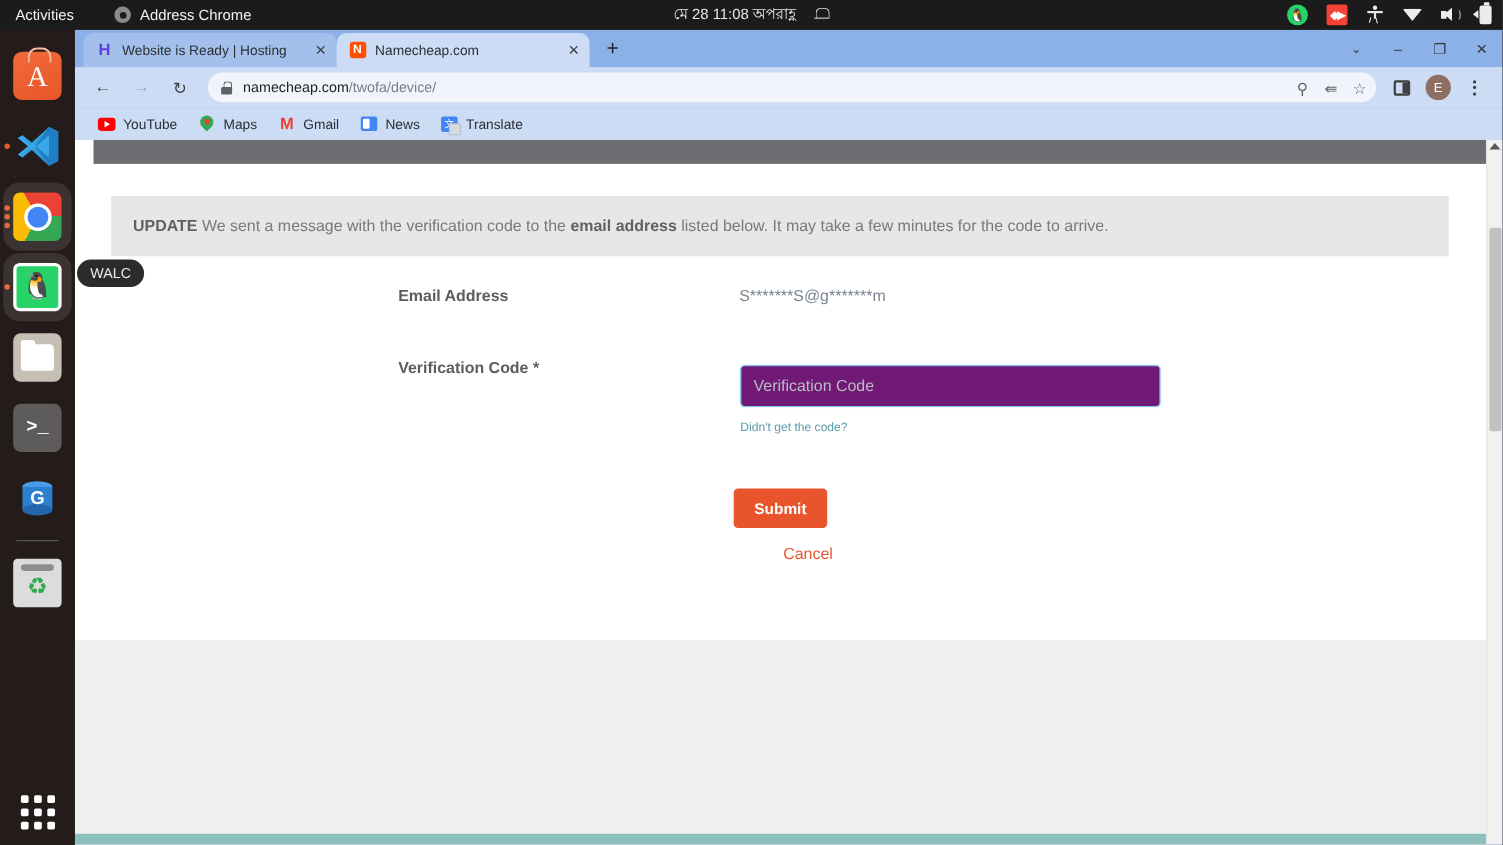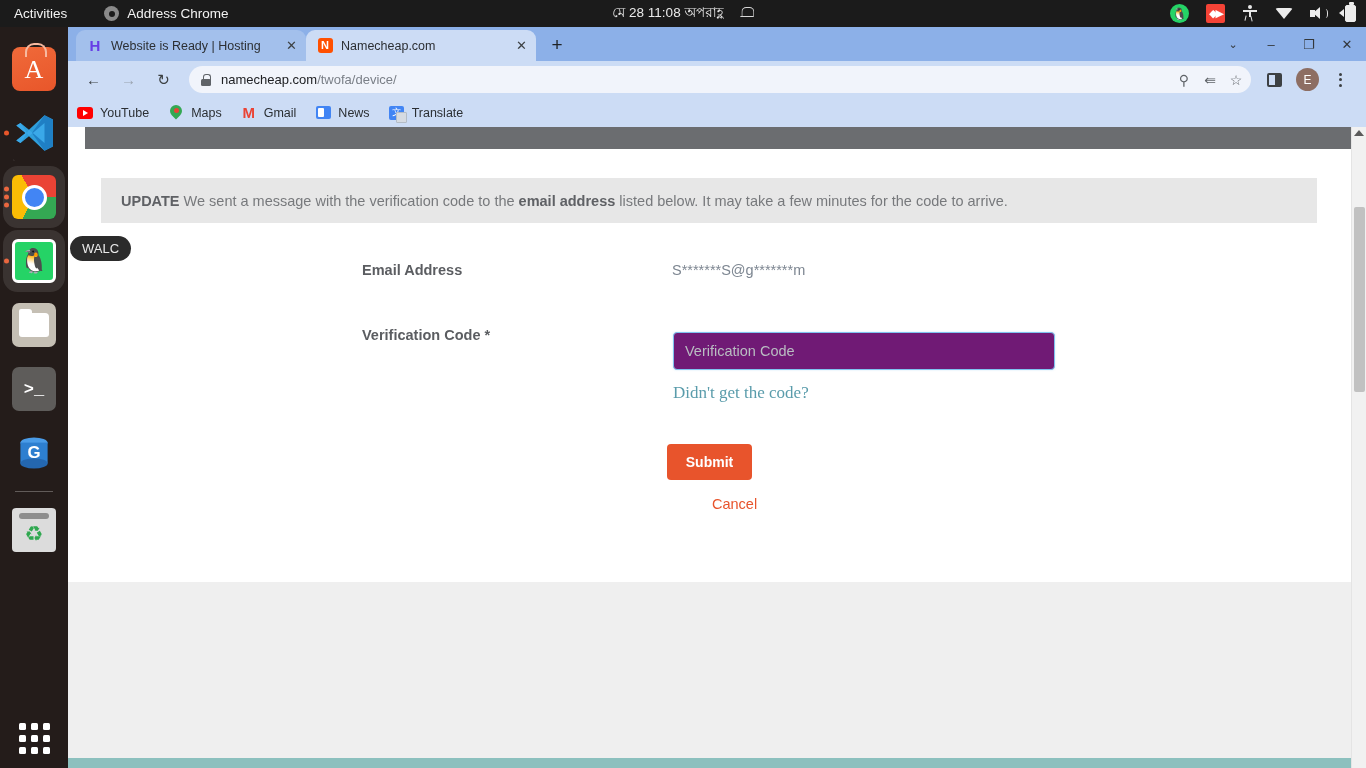--- a/index.html
+++ b/index.html
@@ -354,21 +354,21 @@
   }
   .sidepanel::after {
     content: ""; position: absolute; right: 0; top: 0; bottom: 0;
     width: 5px; background: #3c4043;
   }
   .dots { display: flex; flex-direction: column; gap: 2.5px; }
   .dots i { width: 3px; height: 3px; border-radius: 50%; background: #3c4043; display: block; }
 
   .bookmarks {
     height: 29px; background: #ccdcf5;
-    display: flex; align-items: center; gap: 1px;
+    display: flex; align-items: center; padding-left: 12px; gap: 1px;
   }
   .bm {
     display: flex; align-items: center; gap: 7px;
     padding: 3px 9px; border-radius: 4px;
     font-size: 12.5px; color: #2b2f33;
   }
   .bm-ic { width: 16px; height: 16px; flex: none;
            display: flex; align-items: center; justify-content: center; }
   .yt { width: 16px; height: 12px; background: #ff0000; border-radius: 3px;
         display: flex; align-items: center; justify-content: center; }
@@ -402,21 +402,21 @@
   .viewport {
     position: relative; height: 641px; background: #fff; overflow: hidden;
   }
   .page { position: relative; width: 1283px; height: 641px; background: #fff; }
   .gray-bar {
     position: absolute; left: 17px; top: 0; width: 1266px; height: 22px;
     background: #6b6d70;
   }
   .alert {
     position: absolute; left: 33px; top: 51px;
-    width: 1216px; height: 45px;
+    width: 1216px; height: 55px;
     background: #e7e7e7;
     display: flex; align-items: center;
     padding-left: 20px;
     font-size: 14.5px; color: #77797c;
   }
   .alert b { color: #5f6165; font-weight: 700; margin-right: 4px; }
   .alert .em { color: #5f6165; font-weight: 700; }
   .flabel {
     position: absolute; font-size: 14.5px; font-weight: 700; color: #5b5d61;
   }
@@ -427,21 +427,21 @@
     width: 382px; height: 38px;
     border: 1px solid #7fc3ef; border-radius: 4px;
     background: #701a75; color: #b9bdc2; font-size: 14.5px;
     padding: 0 11px; outline: none;
     font-family: "Liberation Sans", sans-serif;
     box-shadow: 0 0 2px rgba(100,180,230,.35);
   }
   .vc-input::placeholder { color: #b9bdc2; }
   .didnt {
     position: absolute; left: 605px; top: 256px;
-    font-size: 17px; color: #5a9cab; font-family: Liberation Serif, serif;
+    font-size: 11px; color: #5a9cab;
   }
   .btn-submit {
     position: absolute; left: 599px; top: 317px;
     width: 85px; height: 36px;
     background: #e8542c; border: none; border-radius: 4px;
     color: #fff; font-size: 14px; font-weight: 700;
     font-family: "Liberation Sans", sans-serif;
     cursor: pointer;
   }
   .btn-cancel {

